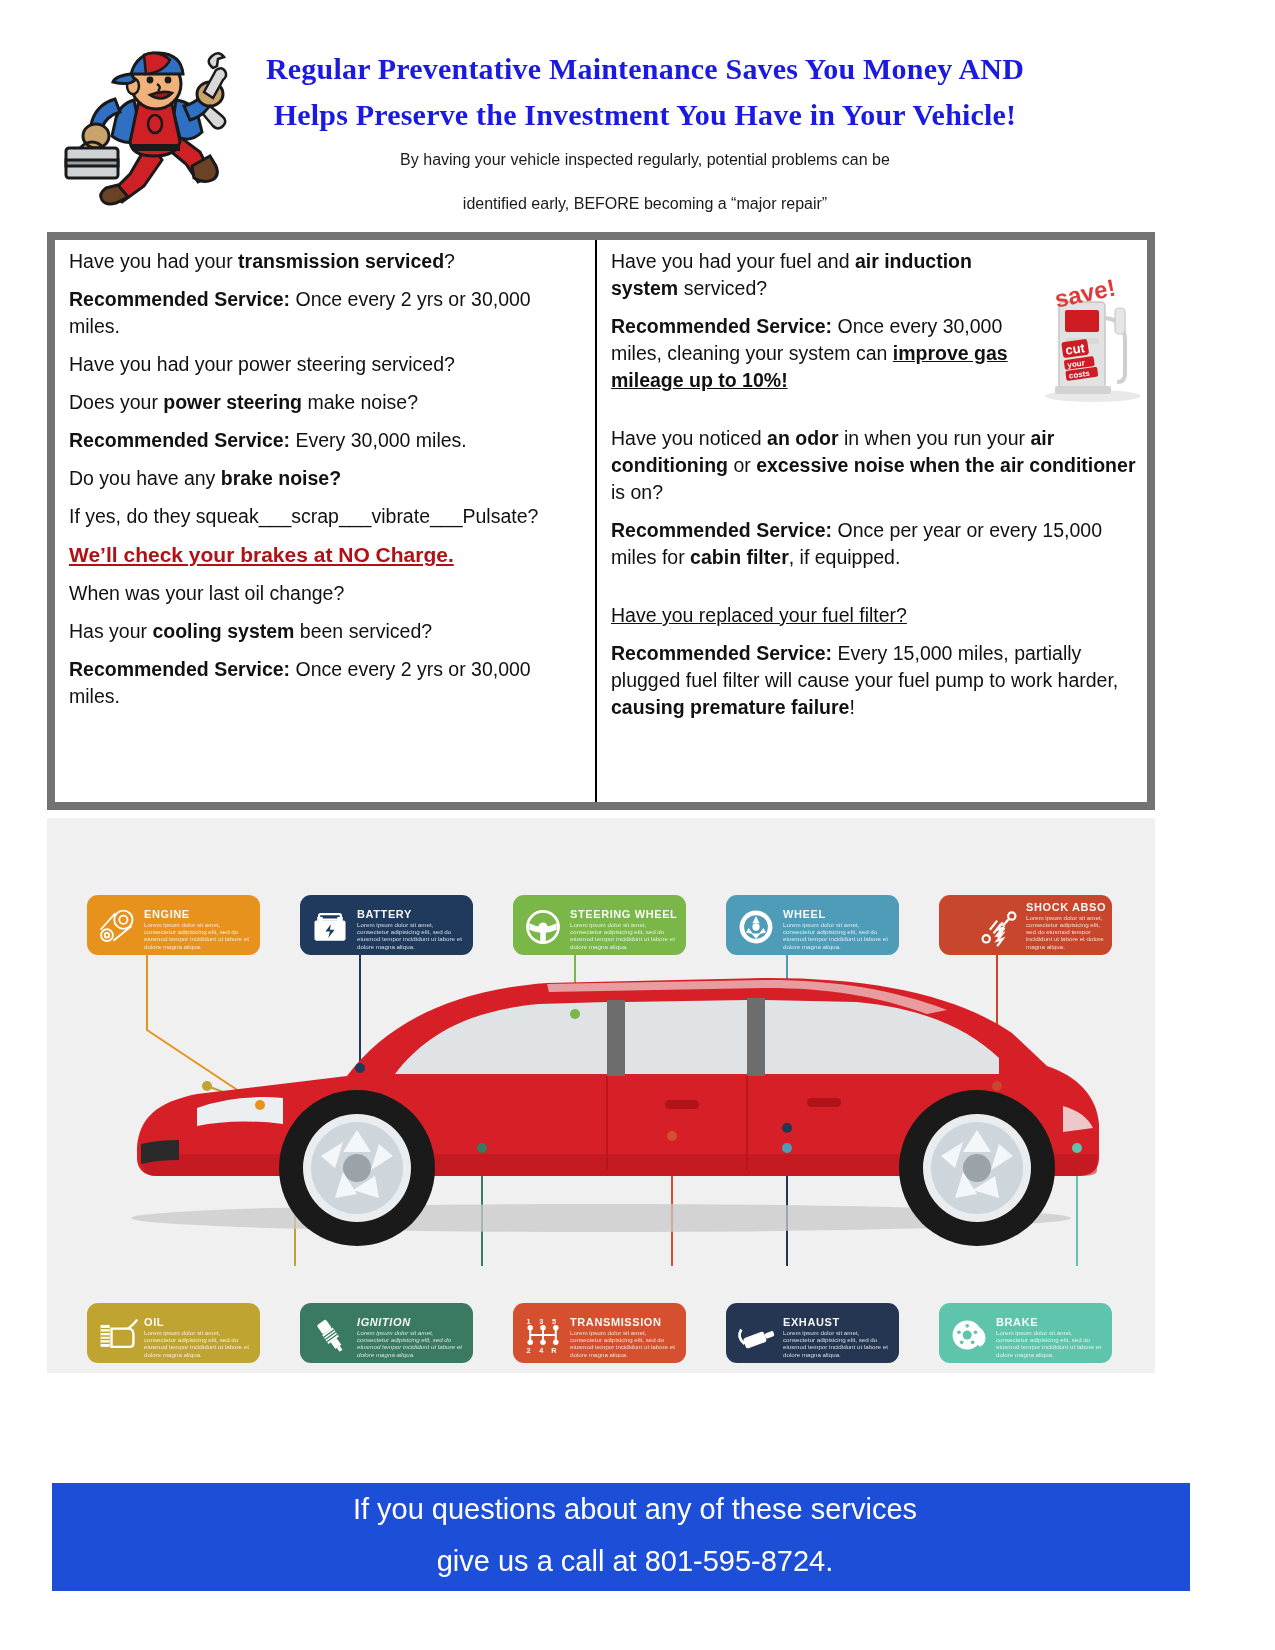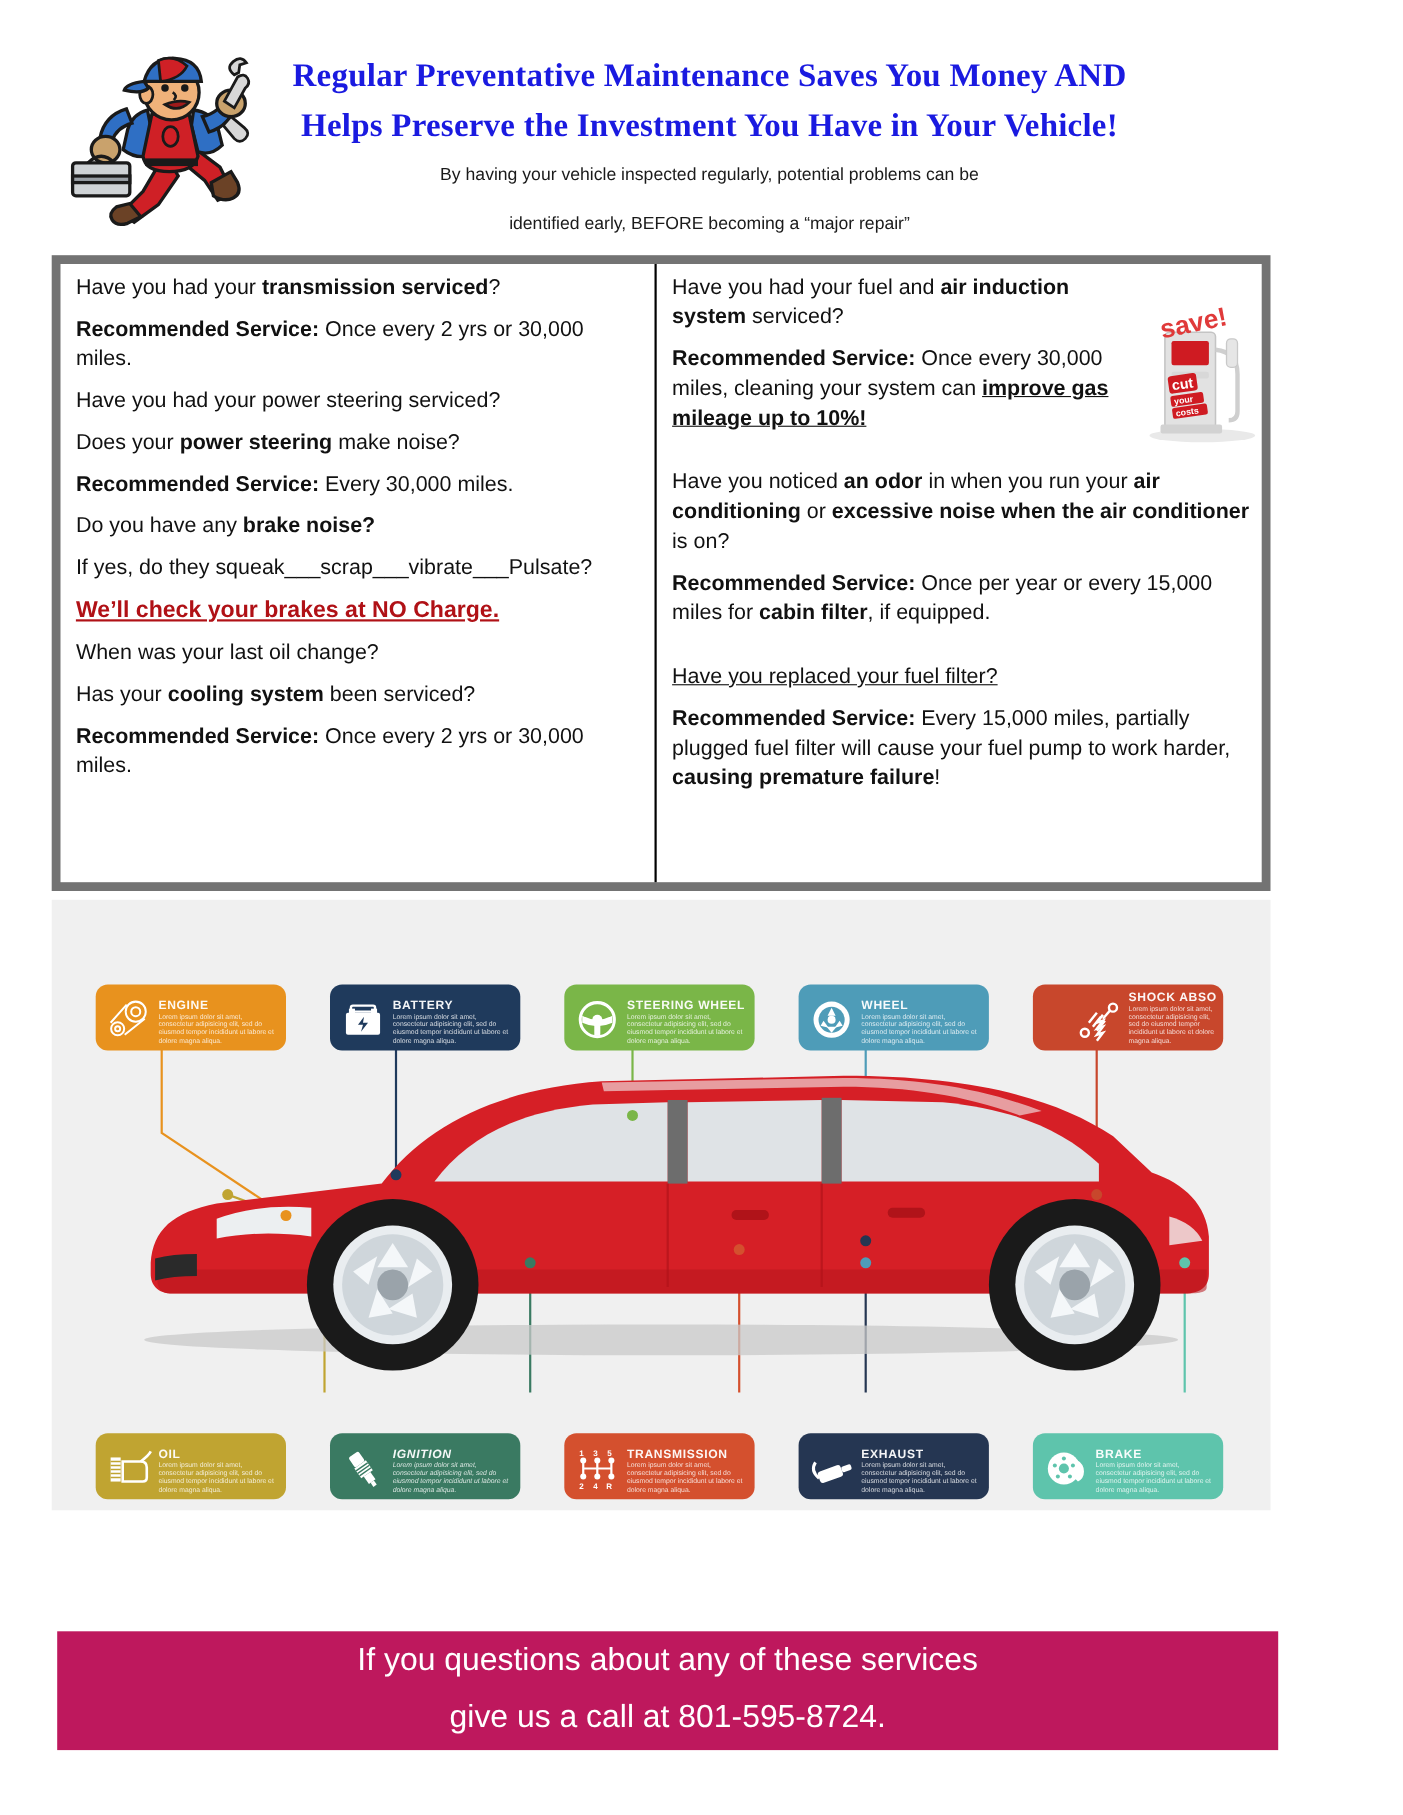--- a/index.html
+++ b/index.html
@@ -61,21 +61,21 @@
   }
   .card .lorem{
     color:rgba(255,255,255,.80);font-size:6.2px;line-height:7.3px;
     margin-top:1px;
   }
   .carwrap{position:absolute;left:0;top:0;width:1108px;height:555px;}
 
   
   .footer{
     position:absolute;left:52px;top:1483px;width:1110px;height:108px;
-    background:#be185d;color:#fff;text-align:center;
+    background:#1d4ed8;color:#fff;text-align:center;padding-left:28px;
   }
   .footer .fl{font-size:29px;line-height:52px;}
 </style>
 </head>
 <body>
 
 <div class="header">
 
   <div class="mascot">
     <svg viewBox="0 0 185 160" width="185" height="160">

